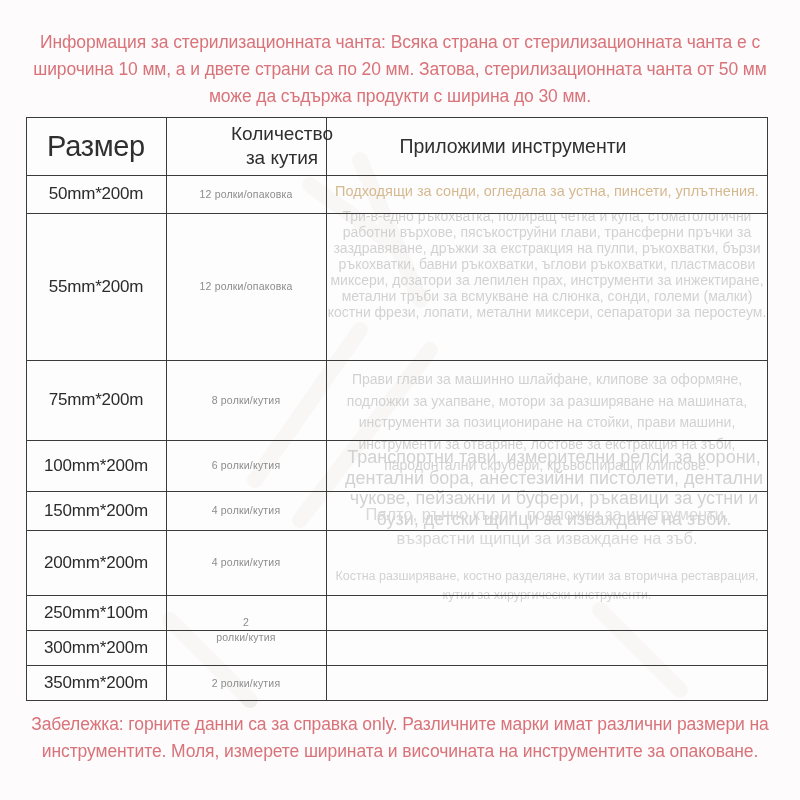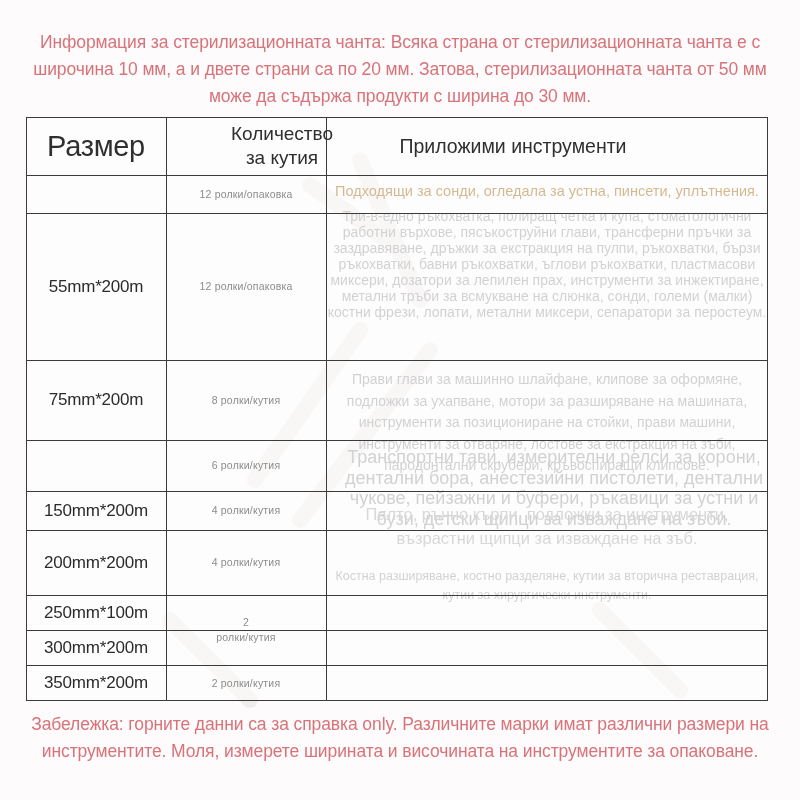--- a/index.html
+++ b/index.html
@@ -208,22 +208,24 @@
     <div class="hline" style="top:513px"></div>
     <div class="hline" style="top:548px"></div>
 
     <div class="hdr hdr-size">Размер</div>
     <div class="hdr hdr-qty">
       <span style="white-space:pre-line">Количество
 за кутия</span>
     </div>
     <div class="hdr hdr-tools">Приложими инструменти</div>
 
+    <div class="size-cell" style="top:58px;height:38px">50mm*200m</div>
     <div class="size-cell" style="top:96px;height:147px">55mm*200m</div>
     <div class="size-cell" style="top:243px;height:80px">75mm*200m</div>
+    <div class="size-cell" style="top:323px;height:51px">100mm*200m</div>
     <div class="size-cell" style="top:374px;height:39px">150mm*200m</div>
     <div class="size-cell" style="top:413px;height:65px">200mm*200m</div>
     <div class="size-cell" style="top:478px;height:35px">250mm*100m</div>
     <div class="size-cell" style="top:513px;height:35px">300mm*200m</div>
     <div class="size-cell" style="top:548px;height:36px">350mm*200m</div>
 
     <div class="qty-cell" style="top:58px;height:38px">12 ролки/опаковка</div>
     <div class="qty-cell" style="top:96px;height:147px">12 ролки/опаковка</div>
     <div class="qty-cell" style="top:243px;height:80px">8 ролки/кутия</div>
     <div class="qty-cell" style="top:323px;height:51px">6 ролки/кутия</div>

